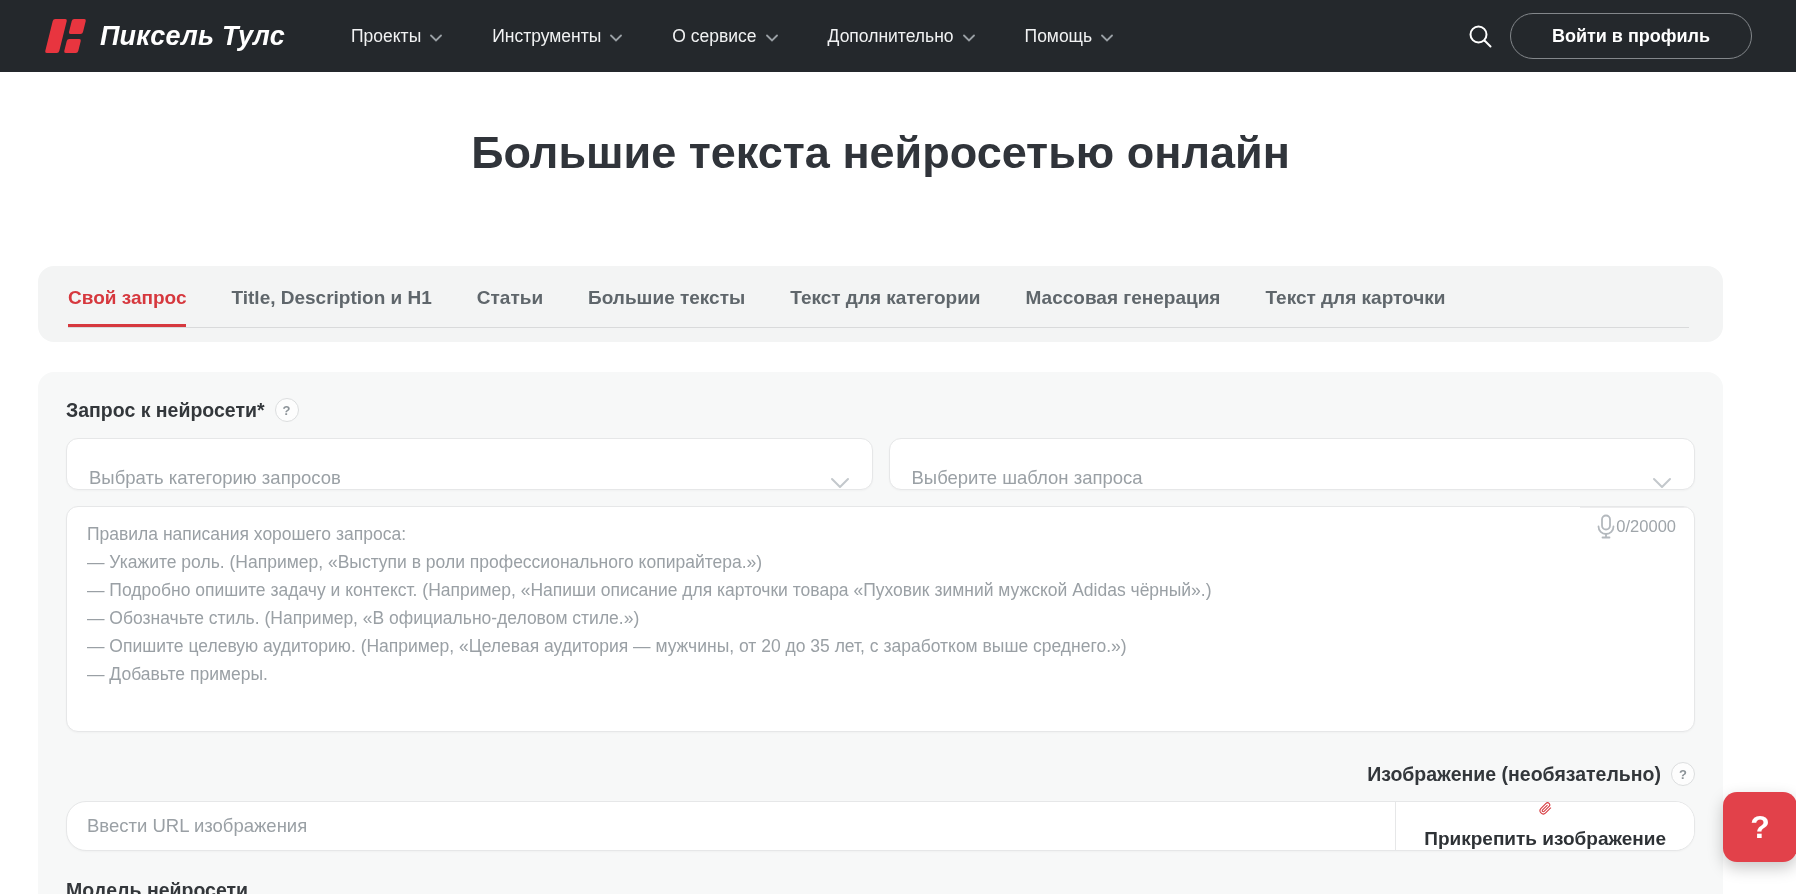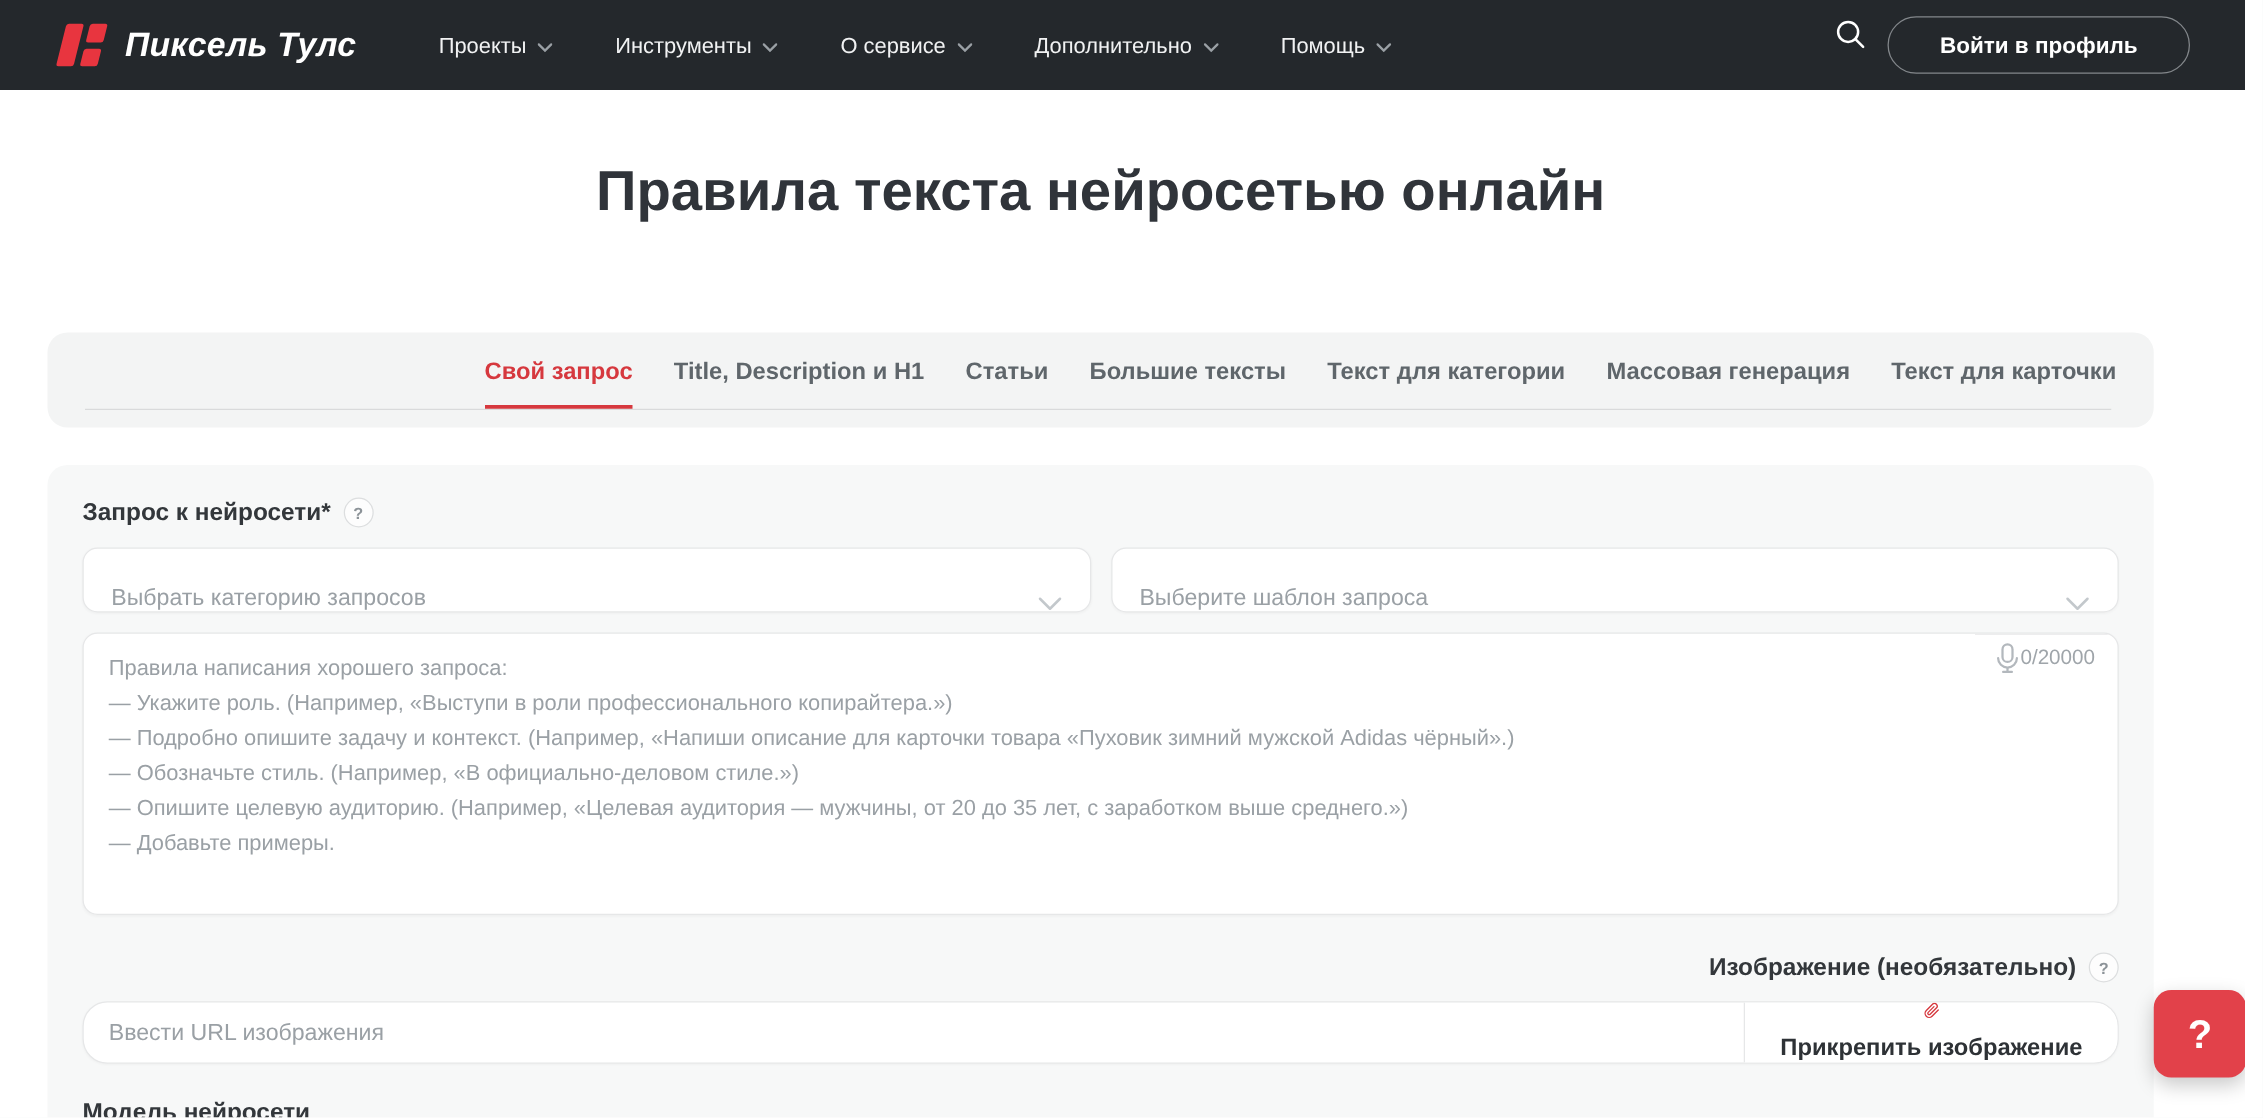--- a/index.html
+++ b/index.html
@@ -11,33 +11,33 @@
   .logo { display:flex; align-items:center; gap:14px; cursor:pointer; }
   .logo-mark { position:relative; width:40px; height:36px; transform:skewX(-14deg); }
   .logo-mark .m { position:absolute; background:#e8353f; border-radius:2px; }
   .logo-mark .m1 { left:3px; top:1px; width:14px; height:34px; }
   .logo-mark .m2 { left:22px; top:1px; width:14px; height:15px; }
   .logo-mark .m3 { left:22px; top:21px; width:14px; height:14px; }
   .logo-text { color:#fff; font-size:27px; font-weight:700; font-style:italic; letter-spacing:0.2px; }
   .nav { display:flex; align-items:center; gap:50px; margin-left:66px; }
   .nav-item { display:flex; align-items:center; gap:9px; color:#f1f2f3; font-size:17.5px; cursor:pointer; }
   .nav-item svg { margin-top:3px; }
-  .header-right { margin-left:auto; display:flex; gap:16px; }
+  .header-right { margin-left:auto; display:flex; align-items:center; gap:16px; }
   .search-btn { background:none; border:none; cursor:pointer; display:flex; }
   .login-btn { width:242px; height:46px; border:1px solid #83878b; border-radius:25px; background:transparent;
                color:#fff; font-family:inherit; font-size:18px; font-weight:700; cursor:pointer; }
 
   
   .container { margin-left:38px; width:1685px; }
   .page-title { margin-top:50px; text-align:center; font-size:45px; line-height:62px; font-weight:700; color:#30343a; }
 
   
   .tabbar { position:relative; margin-top:82px; height:76px; background:#f3f4f4; border-radius:16px; }
   .tabbar .hairline { position:absolute; left:30px; right:34px; top:61px; height:1px; background:#d9dadb; }
-  .tabs { position:relative; display:flex; gap:33px; padding:21px 30px 0;justify-content:flex-end; }
+  .tabs { position:relative; display:flex; gap:45px; padding:21px 30px 0; }
   .tab { font-size:19px; font-weight:700; color:#5f666b; padding-bottom:15px; border-bottom:3px solid transparent;
          cursor:pointer; white-space:nowrap; z-index:1; }
   .tab.active { color:#d6383e; border-bottom-color:#d6383e; }
 
   
   .card { margin-top:30px; background:#f7f8f8; border-radius:16px; padding:22px 28px 60px; min-height:520px; }
   .label-row { display:flex; align-items:center; gap:10px; margin:4px 0 0; }
   .field-label { font-size:19.5px; font-weight:700; color:#33373b; }
   .help-badge { width:24px; height:24px; border-radius:50%; border:1px solid #dcdedf; background:#fdfdfd;
                 color:#8c9398; font-size:13px; font-weight:700; display:flex; align-items:center; justify-content:center; cursor:pointer; }
@@ -124,21 +124,21 @@
           <circle cx="12.5" cy="12.5" r="8" fill="none" stroke="#ffffff" stroke-width="2"></circle>
           <line x1="18.5" y1="18.5" x2="24.5" y2="24.5" stroke="#ffffff" stroke-width="2" stroke-linecap="round"></line>
         </svg>
       </button>
       <button class="login-btn">Войти в профиль</button>
     </div>
   </div>
 
   <div class="container">
 
-    <h1 class="page-title">Правила текста нейросетью онлайн</h1>
+    <h1 class="page-title">Большие текста нейросетью онлайн</h1>
 
     <div class="tabbar">
       <div class="hairline"></div>
       <div class="tabs">
         <div class="tab active">Свой запрос</div>
         <div class="tab">Title, Description и H1</div>
         <div class="tab">Статьи</div>
         <div class="tab">Большие тексты</div>
         <div class="tab">Текст для категории</div>
         <div class="tab">Массовая генерация</div>

